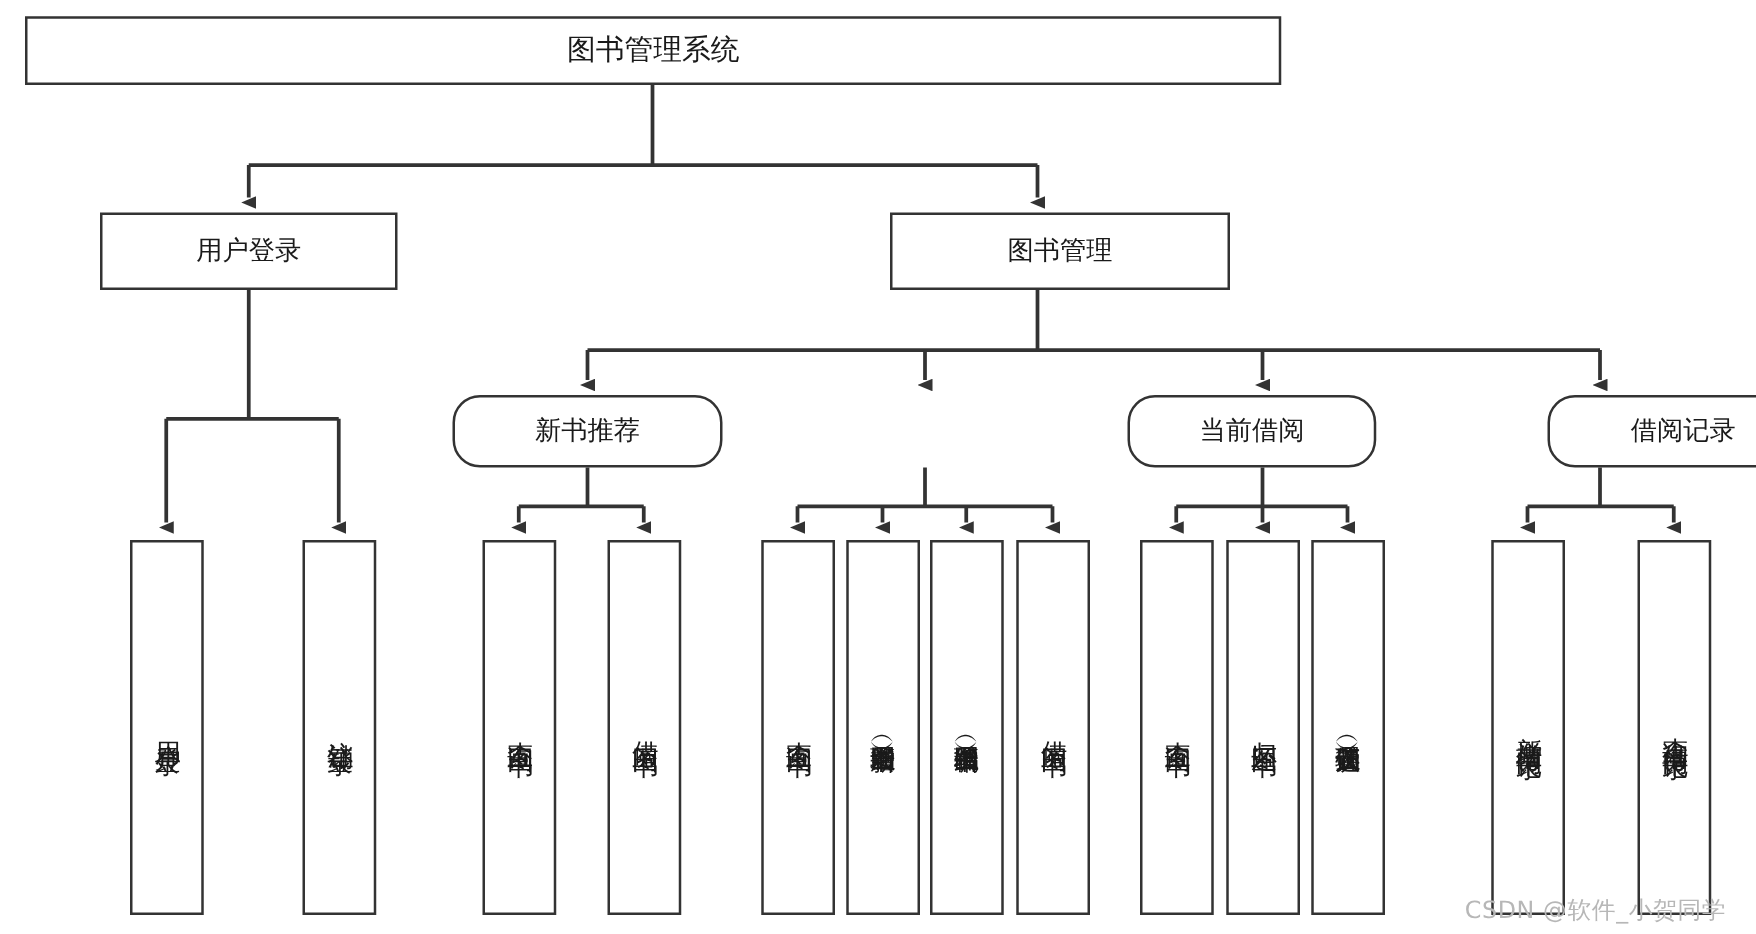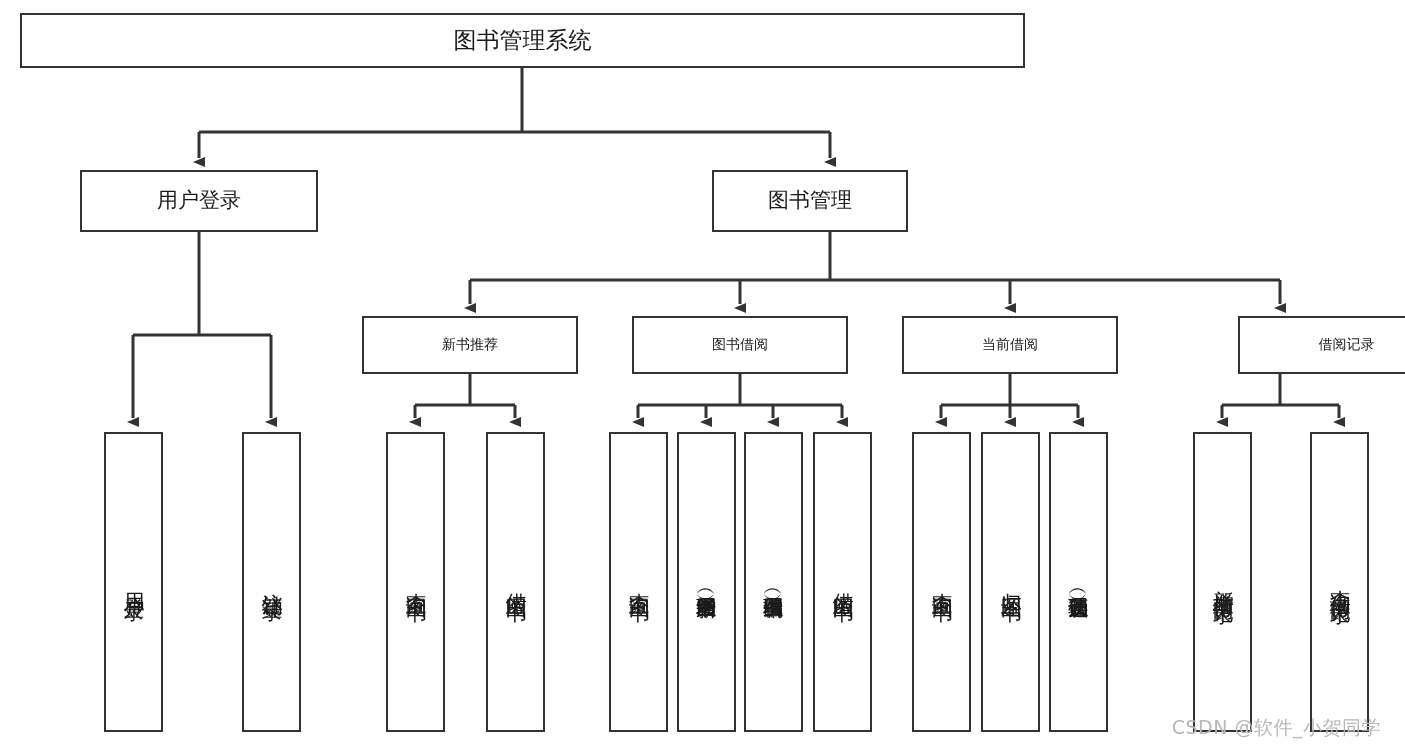--- a/index.html
+++ b/index.html
@@ -39,21 +39,22 @@
     text-align: center;
   }
   .node.root {
     font-size: 23px;
     align-items: center;
   }
   .node.l2 {
     font-size: 21px;
   }
   .node.l3 {
-    font-size: 14px;
+    font-size: 21px;
+    border-radius: 22px;
   }
   .node.leaf {
     font-size: 21px;
   }
   .vtext {
     writing-mode: vertical-rl;
     text-orientation: upright;
     letter-spacing: 3px;
     white-space: nowrap;
     display: block;
@@ -127,31 +128,28 @@
     </g>
   </svg>
 
   <div class="node root" style="left:20px; top:13px; width:1005px; height:55px;">
     <span class="htext">图书管理系统</span>
   </div>
 
   <div class="node l2" style="left:80px; top:170px; width:238px; height:62px;">
     <span class="htext">用户登录</span>
   </div>
-  <div class="node l2" style="left:712px; top:170px; width:196px; height:62px;">
+  <div class="node l2" style="left:712px; top:170px; width:272px; height:62px;">
     <span class="htext">图书管理</span>
   </div>
 
   <div class="node l3" style="left:362px; top:316px; width:216px; height:58px;">
     <span class="htext">新书推荐</span>
   </div>
-  <div class="node l3" style="left:632px; top:316px; width:216px; height:58px;">
-    <span class="htext">图书借阅</span>
-  </div>
-  <div class="node l3" style="left:902px; top:316px; width:216px; height:58px;">
+  <div class="node l3" style="left:902px; top:316px; width:199px; height:58px;">
     <span class="htext">当前借阅</span>
   </div>
   <div class="node l3" style="left:1238px; top:316px; width:217px; height:58px;">
     <span class="htext">借阅记录</span>
   </div>
 
   <div class="node leaf" style="left:104px; top:432px; width:59px; height:300px;">
     <span class="vtext">用户登录</span>
   </div>
   <div class="node leaf" style="left:242px; top:432px; width:59px; height:300px;">

